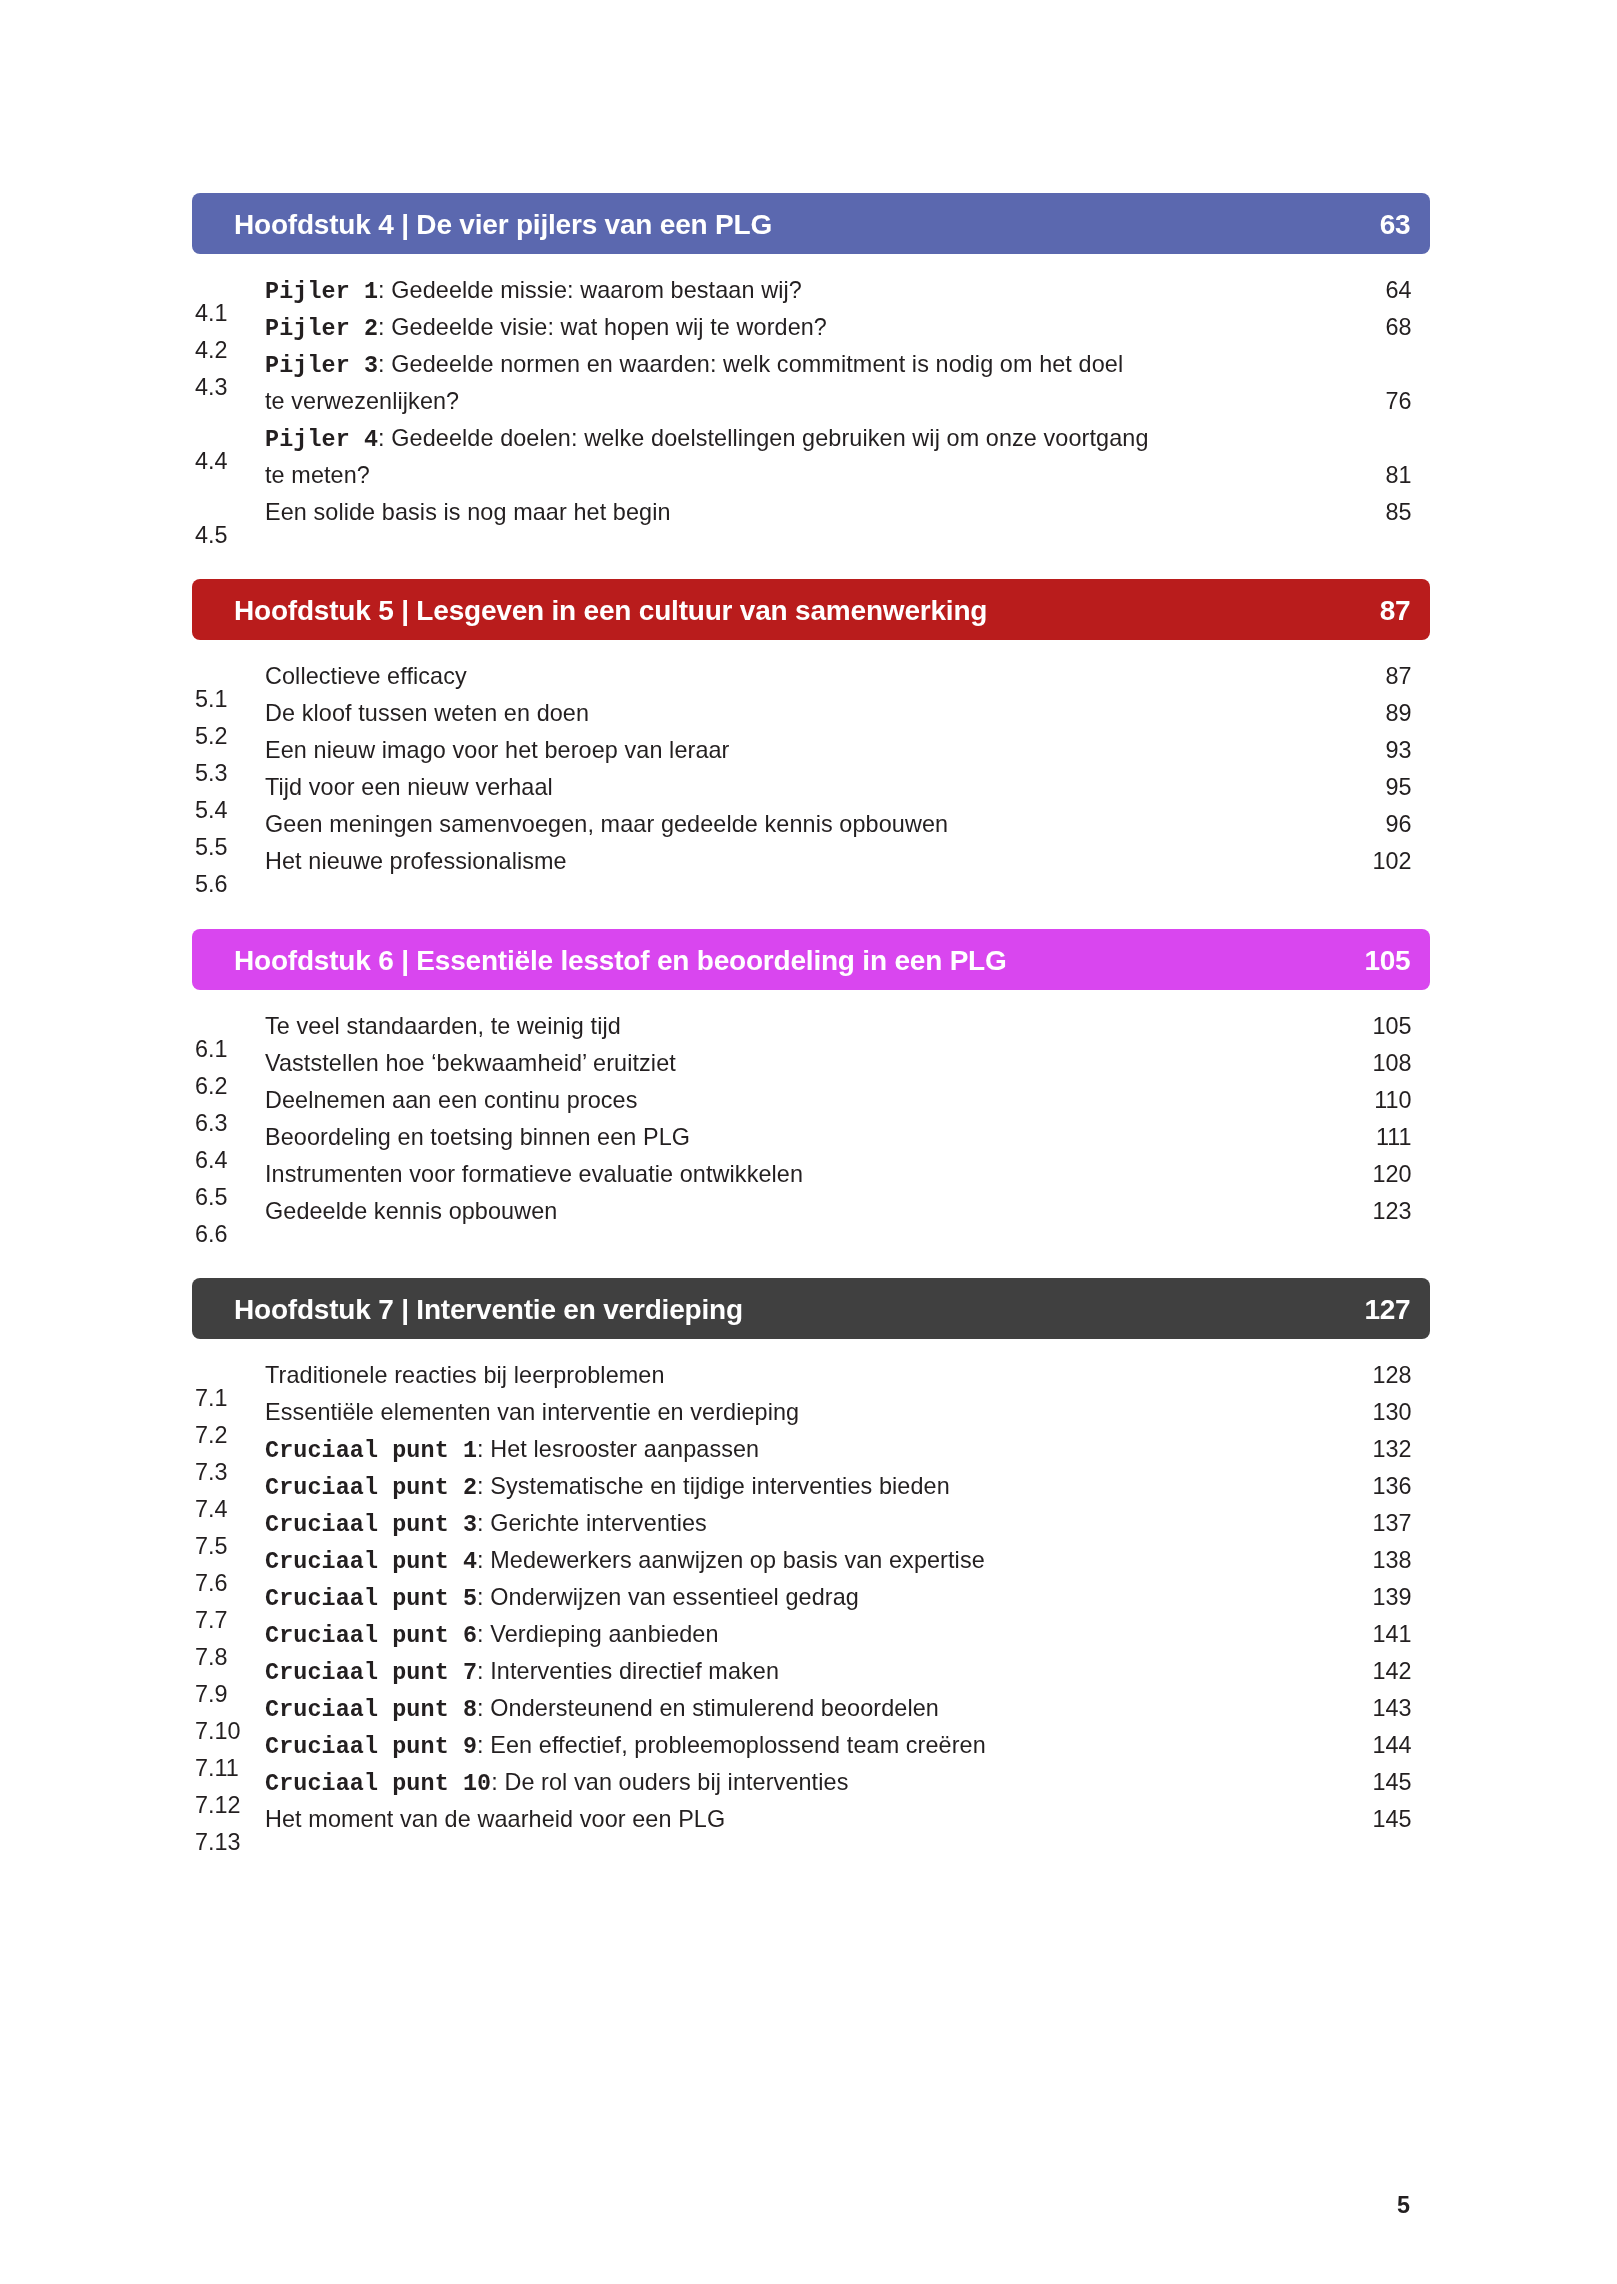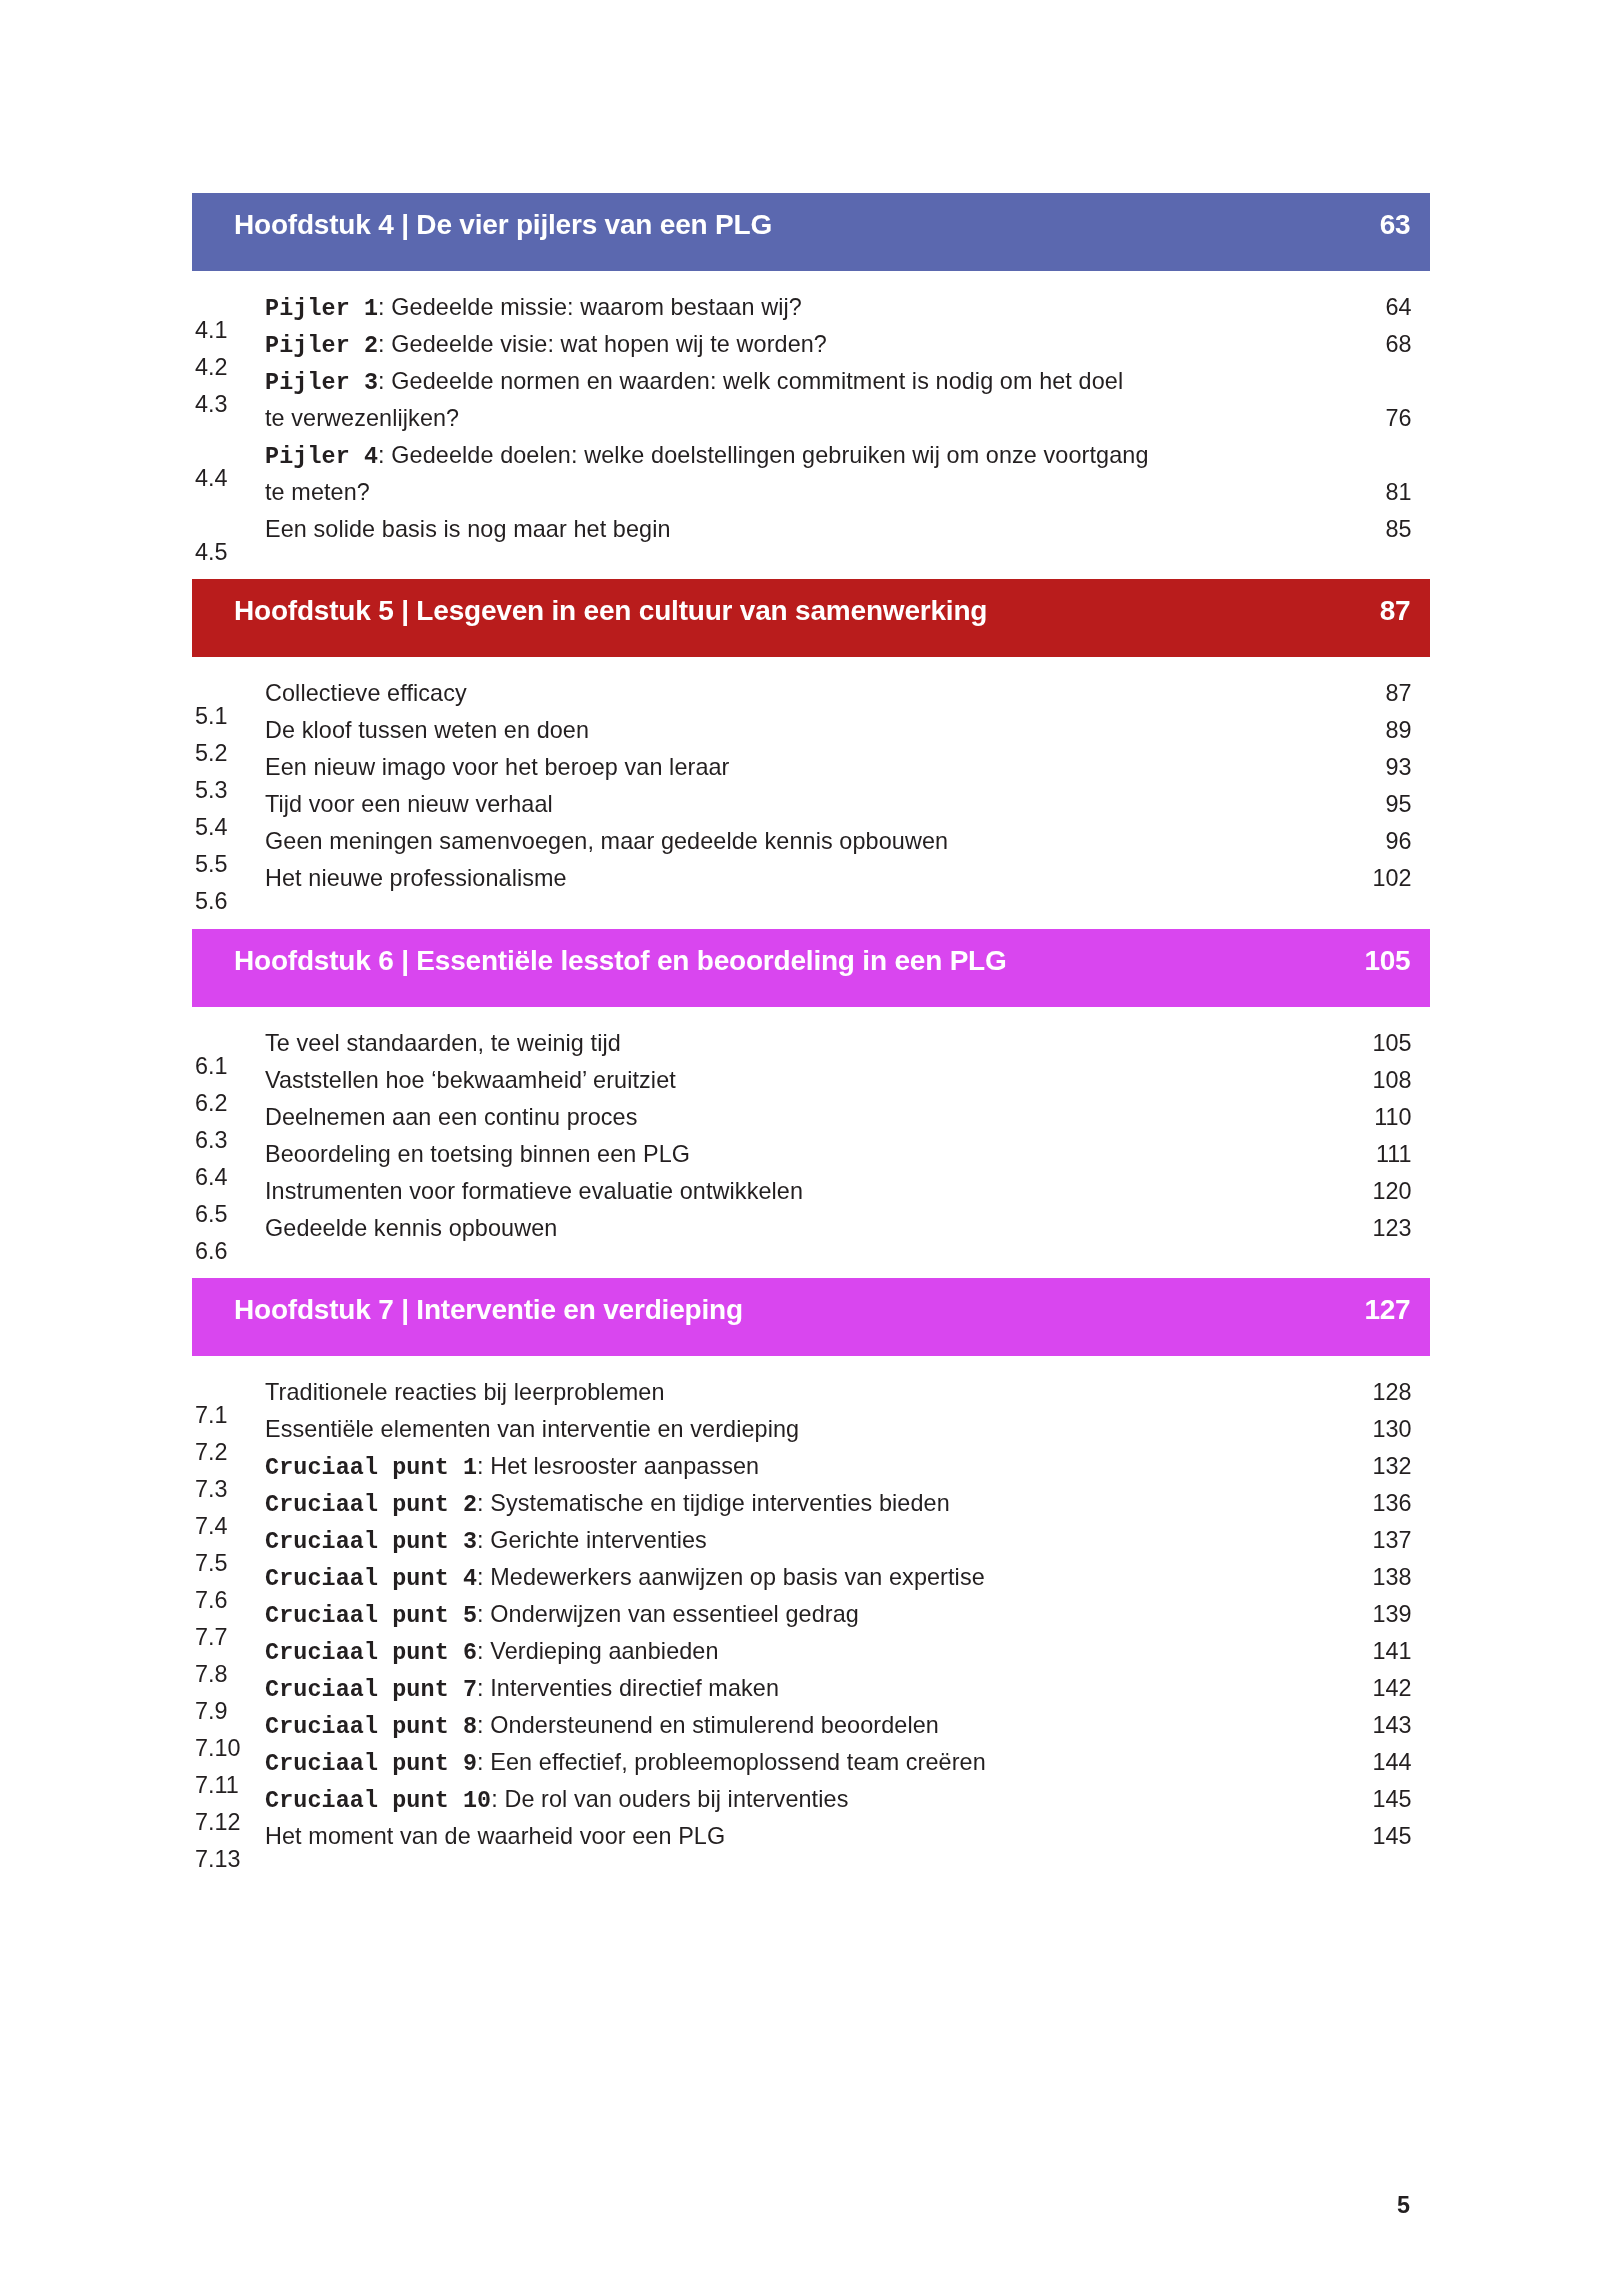--- a/index.html
+++ b/index.html
@@ -1,20 +1,20 @@
 <!DOCTYPE html>
 <html><head>
 <meta charset="utf-8">
 <style>
   html, body { margin: 0; padding: 0; background: #ffffff; }
   body { width: 1618px; height: 2284px; position: relative; overflow: hidden;
          font-family: "Liberation Sans", sans-serif; color: #231f20; }
   .chapter { position: absolute; left: 192px; width: 1238px; }
-  .chapter-bar { position: relative; height: 78px; background: #5b68af; color: #ffffff;
-                 font-weight: bold; font-size: 28px; letter-spacing: -0.2px; }
+  .chapter-bar { position: relative; height: 61px; background: #5b68af; color: #ffffff;
+                 font-weight: bold; font-size: 28px; letter-spacing: -0.2px; border-radius: 8px; }
   .chapter-title { position: absolute; left: 42px; top: 16.6px; white-space: nowrap; line-height: 29px; }
   .chapter-page { position: absolute; right: 19.5px; top: 16.6px; line-height: 29px; }
   .entries { position: relative; margin-top: 17.6px; }
   .entry { position: relative; height: 37px; font-size: 23.4px; line-height: 37px; white-space: nowrap; }
   .entry .num { position: absolute; left: 2.9px; top: 0; margin-top: 23px; }
   .entry .text { position: absolute; left: 73px; top: 0; letter-spacing: 0.1px; }
   .entry .text b { font-weight: bold; font-family: Liberation Mono, monospace; }
   .entry .page { position: absolute; right: 18.5px; top: 0; }
   .page-footer { position: absolute; left: 1397px; top: 2192px; font-size: 23.4px; font-weight: bold; line-height: 27px; }
 </style>
@@ -131,21 +131,21 @@
           <span class="page">120</span>
         </div>
         <div class="entry">
           <span class="num">6.6</span>
           <span class="text"><span>Gedeelde kennis opbouwen</span></span>
           <span class="page">123</span>
         </div>
       </div>
     </div>
     <div class="chapter" style="top: 1278px;">
-      <div class="chapter-bar" style="background: #d946ef;">
+      <div class="chapter-bar" style="background: #404040;">
         <span class="chapter-title">Hoofdstuk 7 | Interventie en verdieping</span>
         <span class="chapter-page">127</span>
       </div>
       <div class="entries">
         <div class="entry">
           <span class="num">7.1</span>
           <span class="text"><span>Traditionele reacties bij leerproblemen</span></span>
           <span class="page">128</span>
         </div>
         <div class="entry">

